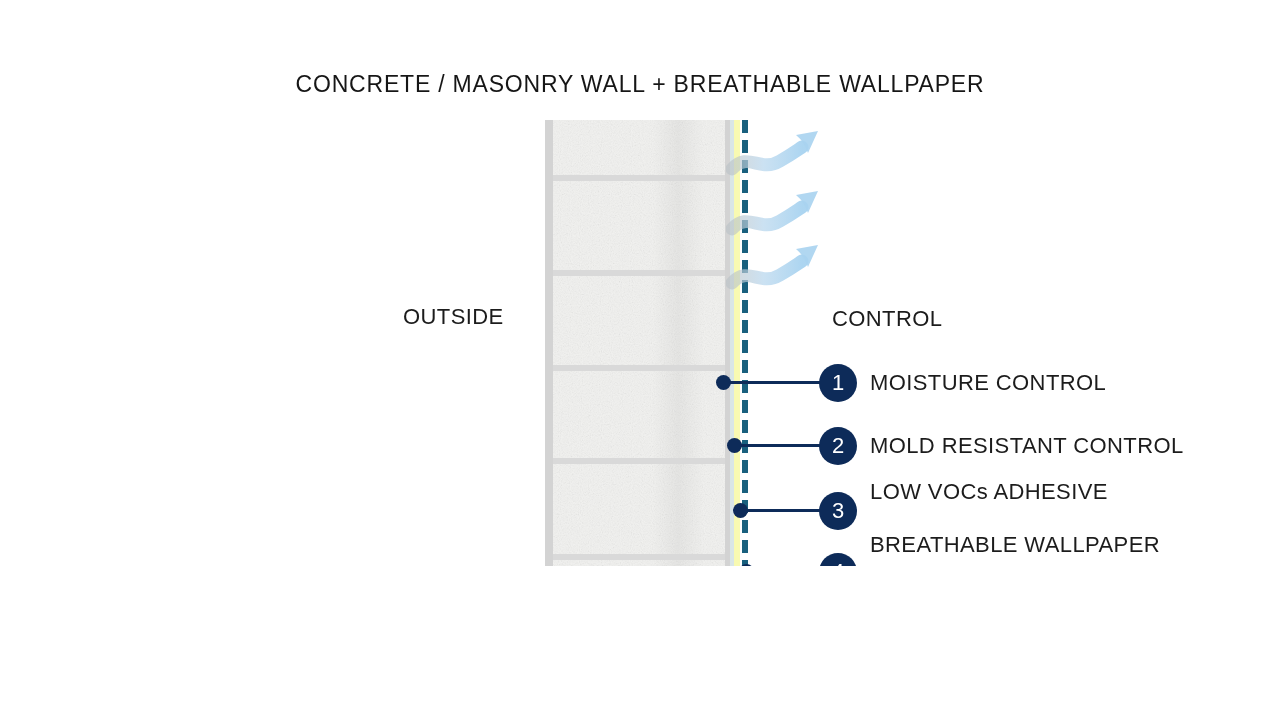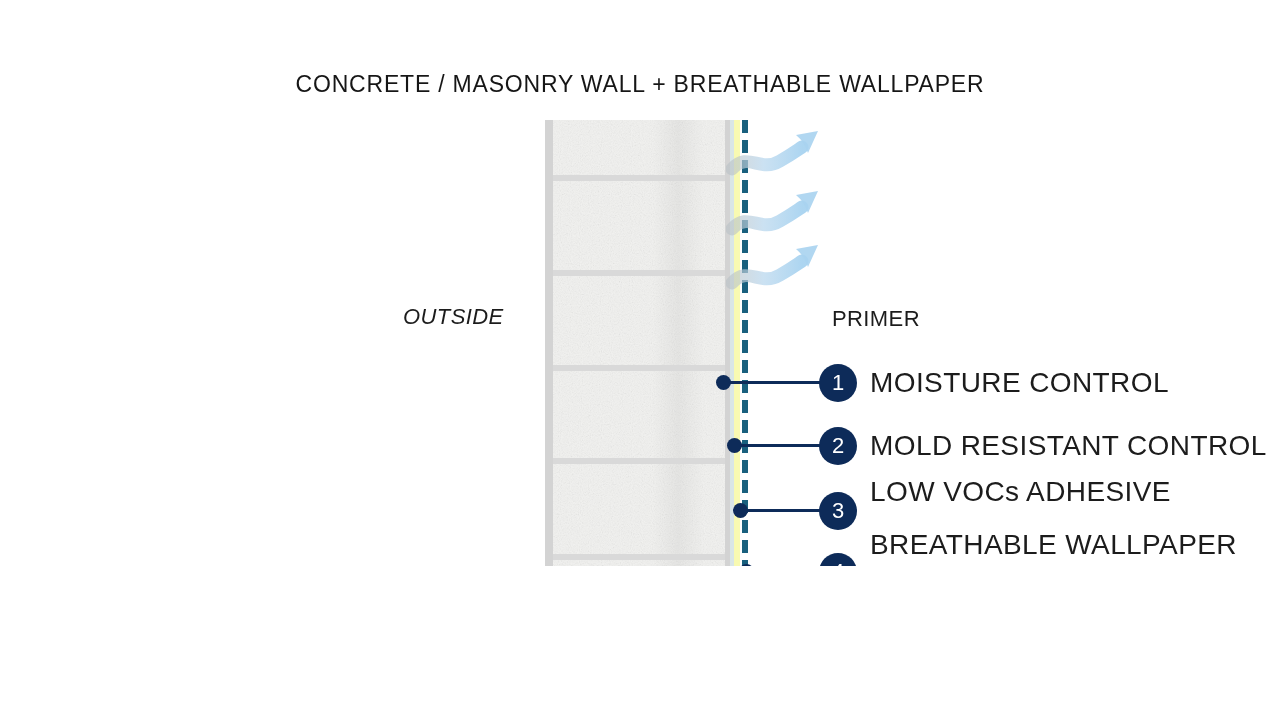--- a/index.html
+++ b/index.html
@@ -30,31 +30,31 @@
     background:repeating-linear-gradient(to bottom, var(--teal,#19607e) 0 13px, transparent 13px 20px);}
   
   .air{position:absolute;}
   
   .lead-line{position:absolute;height:3px;background:var(--navy,#0d2b59);}
   .anchor-dot{position:absolute;width:15px;height:15px;border-radius:50%;background:var(--navy,#0d2b59);}
   .num-badge{
     position:absolute;width:38px;height:38px;border-radius:50%;background:var(--navy,#0d2b59);
     color:#ffffff;font-size:22px;display:flex;align-items:center;justify-content:center;font-weight:400;
   }
-  .layer-label{position:absolute;font-size:28px;letter-spacing:.4px;color:#1c1c1c;line-height:28px;white-space:nowrap;}
+  .layer-label{position:absolute;font-size:22px;letter-spacing:.4px;color:#1c1c1c;line-height:28px;white-space:nowrap;}
 </style>
 </head>
 <body>
 
 <div class="stage">
 
   <div class="abs title">CONCRETE / MASONRY WALL + BREATHABLE WALLPAPER</div>
 
-  <div class="abs side-label" style="left:403px;top:304px;font-style:italic;">OUTSIDE</div>
-  <div class="abs side-label" style="left:832px;top:306px;">PRIMER</div>
+  <div class="abs side-label" style="left:403px;top:304px;">OUTSIDE</div>
+  <div class="abs side-label" style="left:832px;top:306px;">CONTROL</div>
 
   <div class="abs wall">
     <svg width="185" height="480" xmlns="http://www.w3.org/2000/svg">
       <defs>
         <filter id="concreteTex" x="0" y="0" width="100%" height="100%">
           <feTurbulence type="fractalNoise" baseFrequency="0.9" numOctaves="2" seed="5" stitchTiles="stitch"></feTurbulence>
           <feColorMatrix type="saturate" values="0"></feColorMatrix>
           <feComponentTransfer>
               <feFuncA type="linear" slope="0.20" intercept="0"></feFuncA>
             </feComponentTransfer>

